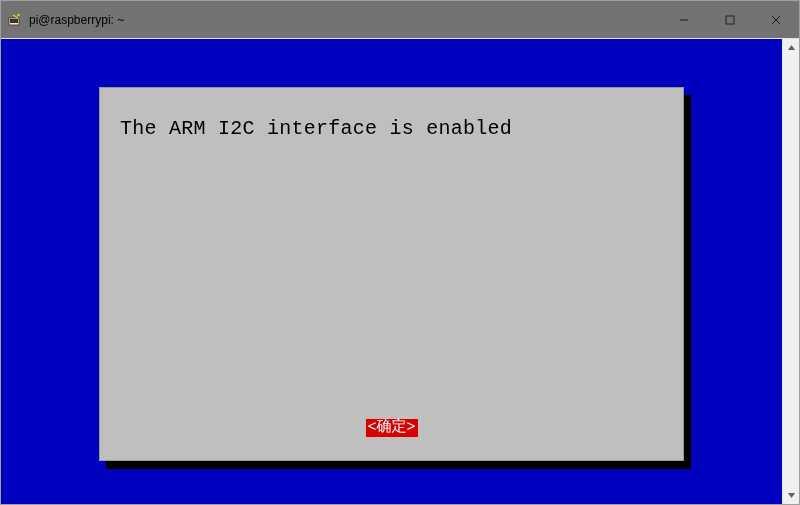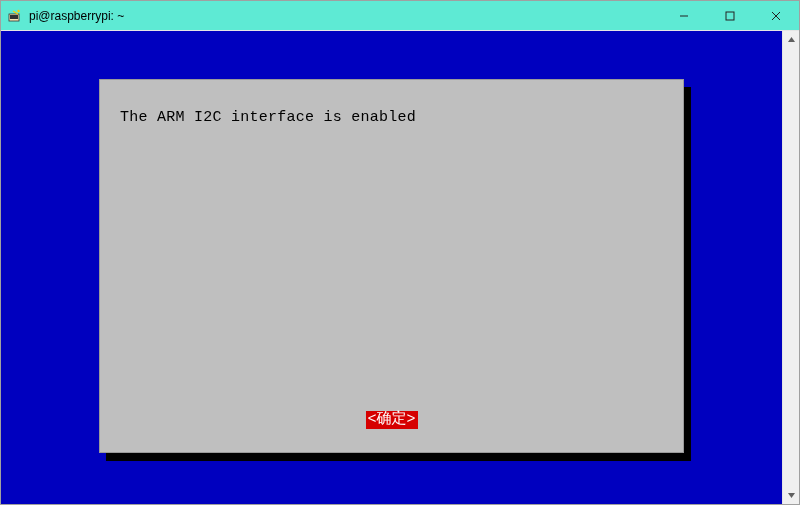--- a/index.html
+++ b/index.html
@@ -14,22 +14,22 @@
   }
   .window {
     width: 800px;
     height: 505px;
     background: #ffffff;
     border: 1px solid #a0a0a0;
     display: flex;
     flex-direction: column;
   }
   .titlebar {
-    height: 30px;
-    background: #5eead4;
+    height: 38px;
+    background: #737373;
     display: flex;
     align-items: center;
     padding: 0 0 0 6px;
     border-bottom: 1px solid #e5e5e5;
   }
   .titlebar .app-icon {
     width: 16px;
     height: 16px;
     margin-right: 6px;
     display: flex;
@@ -99,21 +99,21 @@
     height: 374px;
     background: #bfbfbf;
     border: 1px solid #9a9a9a;
     font-family: "Courier New", monospace;
     color: #000;
   }
   .dialog .message {
     position: absolute;
     left: 20px;
     top: 29px;
-    font-size: 15px;
+    font-size: 20px;
     letter-spacing: 0.25px;
     white-space: pre;
   }
   .dialog .ok-button {
     position: absolute;
     left: 50%;
     transform: translateX(-50%);
     bottom: 23px;
     background: #d60000;
     color: #ffffff;

